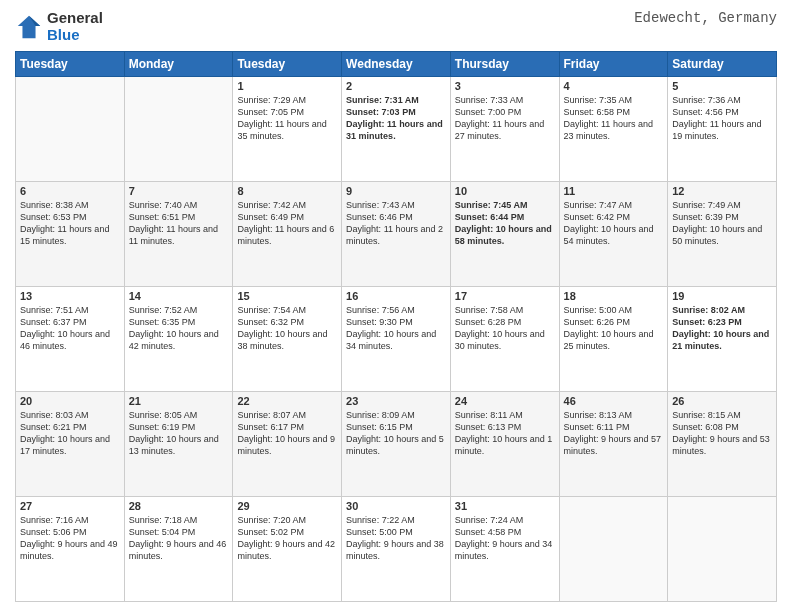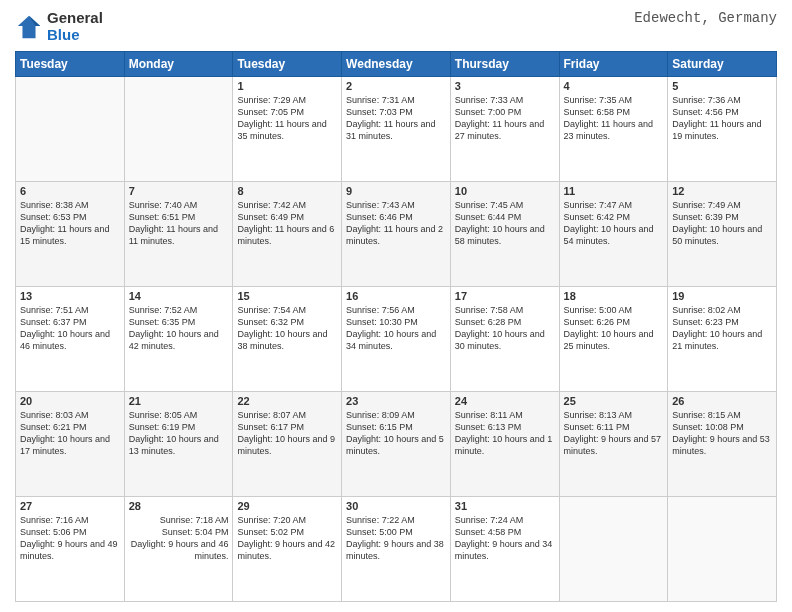--- a/index.html
+++ b/index.html
@@ -144,21 +144,21 @@
           <td class="empty"></td>
           <td class="empty"></td>
           <td>
             <span class="day-number">1</span>
             <div class="cell-text" style="white-space: pre-line;">Sunrise: 7:29 AM
 Sunset: 7:05 PM
 Daylight: 11 hours and 35 minutes.</div>
           </td>
           <td>
             <span class="day-number">2</span>
-            <div class="cell-text" style="white-space: pre-line;">Sunrise: 7:31 AM
+            <div class="cell-text" style="white-space: pre-line; font-weight: bold;">Sunrise: 7:31 AM
 Sunset: 7:03 PM
 Daylight: 11 hours and 31 minutes.</div>
           </td>
           <td>
             <span class="day-number">3</span>
             <div class="cell-text" style="white-space: pre-line;">Sunrise: 7:33 AM
 Sunset: 7:00 PM
 Daylight: 11 hours and 27 minutes.</div>
           </td>
           <td>
@@ -194,21 +194,21 @@
 Daylight: 11 hours and 6 minutes.</div>
           </td>
           <td>
             <span class="day-number">9</span>
             <div class="cell-text" style="white-space: pre-line;">Sunrise: 7:43 AM
 Sunset: 6:46 PM
 Daylight: 11 hours and 2 minutes.</div>
           </td>
           <td>
             <span class="day-number">10</span>
-            <div class="cell-text" style="white-space: pre-line;">Sunrise: 7:45 AM
+            <div class="cell-text" style="white-space: pre-line; font-weight: bold;">Sunrise: 7:45 AM
 Sunset: 6:44 PM
 Daylight: 10 hours and 58 minutes.</div>
           </td>
           <td>
             <span class="day-number">11</span>
             <div class="cell-text" style="white-space: pre-line;">Sunrise: 7:47 AM
 Sunset: 6:42 PM
 Daylight: 10 hours and 54 minutes.</div>
           </td>
           <td>
@@ -233,38 +233,38 @@
           </td>
           <td>
             <span class="day-number">15</span>
             <div class="cell-text" style="white-space: pre-line;">Sunrise: 7:54 AM
 Sunset: 6:32 PM
 Daylight: 10 hours and 38 minutes.</div>
           </td>
           <td>
             <span class="day-number">16</span>
             <div class="cell-text" style="white-space: pre-line;">Sunrise: 7:56 AM
-Sunset: 10:30 PM
+Sunset: 9:30 PM
 Daylight: 10 hours and 34 minutes.</div>
           </td>
           <td>
             <span class="day-number">17</span>
             <div class="cell-text" style="white-space: pre-line;">Sunrise: 7:58 AM
 Sunset: 6:28 PM
 Daylight: 10 hours and 30 minutes.</div>
           </td>
           <td>
             <span class="day-number">18</span>
             <div class="cell-text" style="white-space: pre-line;">Sunrise: 5:00 AM
 Sunset: 6:26 PM
 Daylight: 10 hours and 25 minutes.</div>
           </td>
           <td>
             <span class="day-number">19</span>
-            <div class="cell-text" style="white-space: pre-line;">Sunrise: 8:02 AM
+            <div class="cell-text" style="white-space: pre-line; font-weight: bold;">Sunrise: 8:02 AM
 Sunset: 6:23 PM
 Daylight: 10 hours and 21 minutes.</div>
           </td>
         </tr>
         <tr class="row-even">
           <td>
             <span class="day-number">20</span>
             <div class="cell-text" style="white-space: pre-line;">Sunrise: 8:03 AM
 Sunset: 6:21 PM
 Daylight: 10 hours and 17 minutes.</div>
@@ -287,42 +287,42 @@
 Sunset: 6:15 PM
 Daylight: 10 hours and 5 minutes.</div>
           </td>
           <td>
             <span class="day-number">24</span>
             <div class="cell-text" style="white-space: pre-line;">Sunrise: 8:11 AM
 Sunset: 6:13 PM
 Daylight: 10 hours and 1 minute.</div>
           </td>
           <td>
-            <span class="day-number">25</span>
+            <span class="day-number">46</span>
             <div class="cell-text" style="white-space: pre-line;">Sunrise: 8:13 AM
 Sunset: 6:11 PM
 Daylight: 9 hours and 57 minutes.</div>
           </td>
           <td>
             <span class="day-number">26</span>
             <div class="cell-text" style="white-space: pre-line;">Sunrise: 8:15 AM
-Sunset: 10:08 PM
+Sunset: 6:08 PM
 Daylight: 9 hours and 53 minutes.</div>
           </td>
         </tr>
         <tr class="row-odd">
           <td>
             <span class="day-number">27</span>
             <div class="cell-text" style="white-space: pre-line;">Sunrise: 7:16 AM
 Sunset: 5:06 PM
 Daylight: 9 hours and 49 minutes.</div>
           </td>
           <td>
             <span class="day-number">28</span>
-            <div class="cell-text" style="white-space: pre-line; text-align: right;">Sunrise: 7:18 AM
+            <div class="cell-text" style="white-space: pre-line;">Sunrise: 7:18 AM
 Sunset: 5:04 PM
 Daylight: 9 hours and 46 minutes.</div>
           </td>
           <td>
             <span class="day-number">29</span>
             <div class="cell-text" style="white-space: pre-line;">Sunrise: 7:20 AM
 Sunset: 5:02 PM
 Daylight: 9 hours and 42 minutes.</div>
           </td>
           <td>

